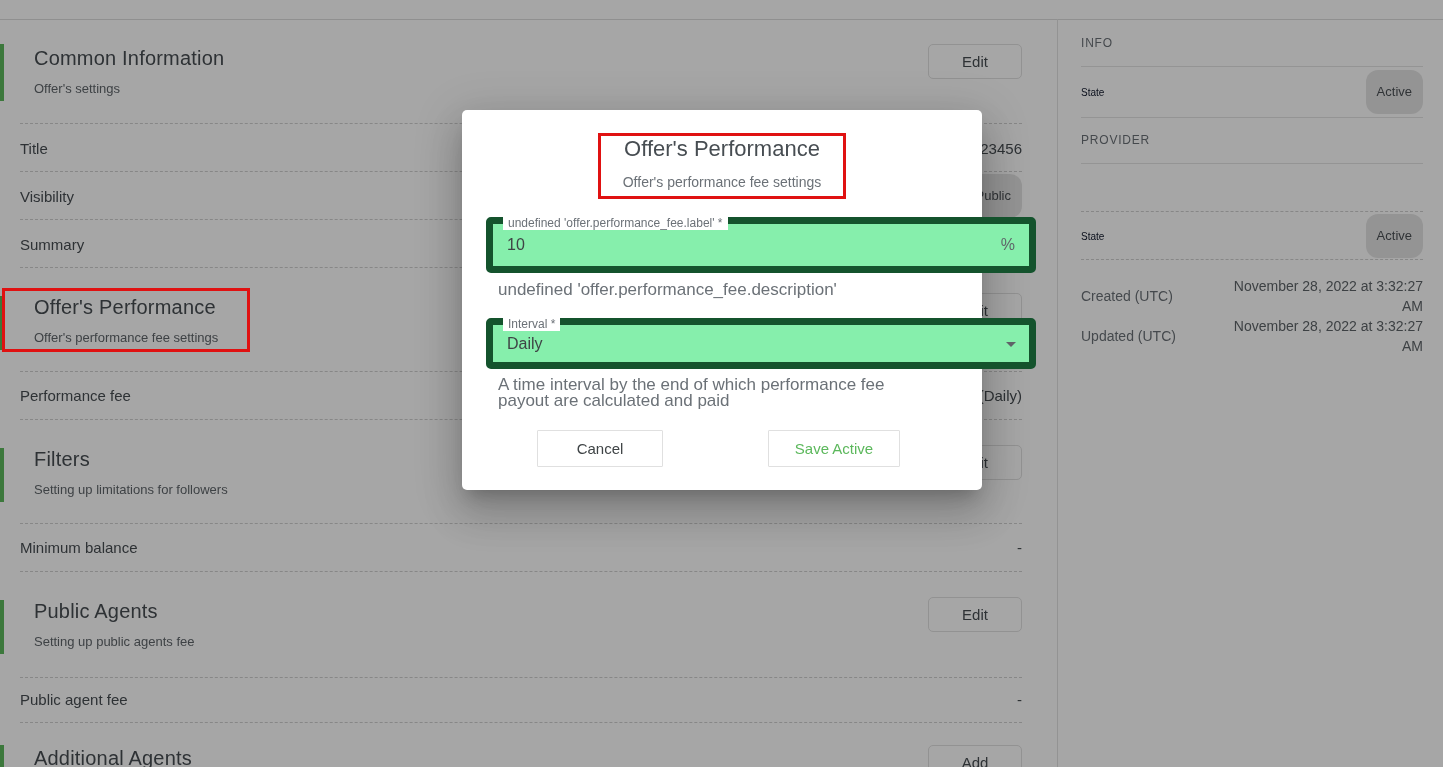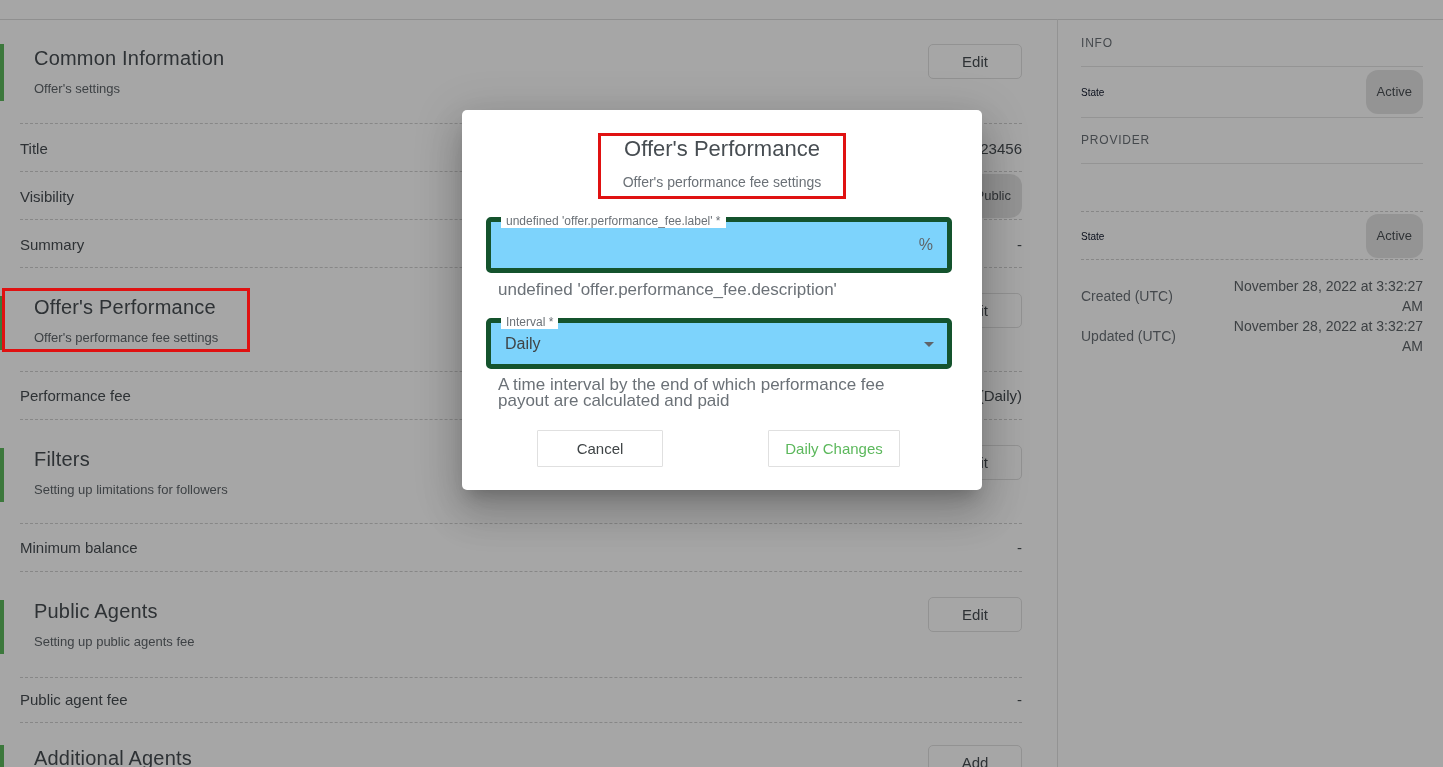--- a/index.html
+++ b/index.html
@@ -50,22 +50,22 @@
   .overlay { position:absolute; inset:0; background:rgba(0,0,0,0.35); z-index:10; }
   .modal {
     position:absolute; left:462px; top:110px; width:520px; height:380px;
     background:#ffffff; border-radius:5px; z-index:20;
     box-shadow:0 11px 15px -7px rgba(0,0,0,.2), 0 24px 38px 3px rgba(0,0,0,.14), 0 9px 46px 8px rgba(0,0,0,.12);
   }
   .modal-title { position:absolute; top:26px; left:0; width:100%; text-align:center; font-size:22px; color:#474d52; }
   .modal-sub { position:absolute; top:64px; left:0; width:100%; text-align:center; font-size:14px; color:#6b7177; }
 
   .field {
-    position:absolute; left:24px; width:466px;
-    border:5px solid #14532d; border-radius:5px; background:#7dd3fc;
+    position:absolute; left:24px; width:550px;
+    border:7px solid #14532d; border-radius:5px; background:#86efac;
   }
   .field-label {
     position:absolute; top:-8px; left:10px; background:#fff; padding:0 5px;
     font-size:12px; color:#6b7177; white-space:nowrap;
   }
   .field input {
     border:none; outline:none; background:transparent; width:380px;
     font-family:"Liberation Sans", sans-serif; font-size:16px; color:#3f4446;
     position:absolute; left:14px; top:50%; transform:translateY(-50%);
   }
@@ -181,30 +181,31 @@
 </div>
 
 <div class="overlay"></div>
 
 <div class="modal">
   <div class="modal-title">Offer's Performance</div>
   <div class="modal-sub">Offer's performance fee settings</div>
 
   <div class="field" style="top:107px;height:56px;">
     <span class="field-label">undefined 'offer.performance_fee.label' *</span>
+    <input type="text" value="10" style="">
     <span class="suffix">%</span>
   </div>
   <div class="helper" style="top:172px;">undefined 'offer.performance_fee.description'</div>
 
   <div class="field" style="top:208px;height:51px;">
     <span class="field-label">Interval *</span>
     <span class="select-val">Daily</span>
     <span class="chevron"></span>
   </div>
   <div class="helper" style="top:267px;width:430px;">A time interval by the end of which performance fee payout are calculated and paid</div>
 
   <button class="modal-btn btn-cancel">Cancel</button>
-  <button class="modal-btn btn-save">Daily Changes</button>
+  <button class="modal-btn btn-save">Save Active</button>
 
   <div class="anno" style="left:136px;top:23px;width:248px;height:66px;"></div>
 </div>
 
 <div class="anno anno-left"></div>
 
 </body></html>

